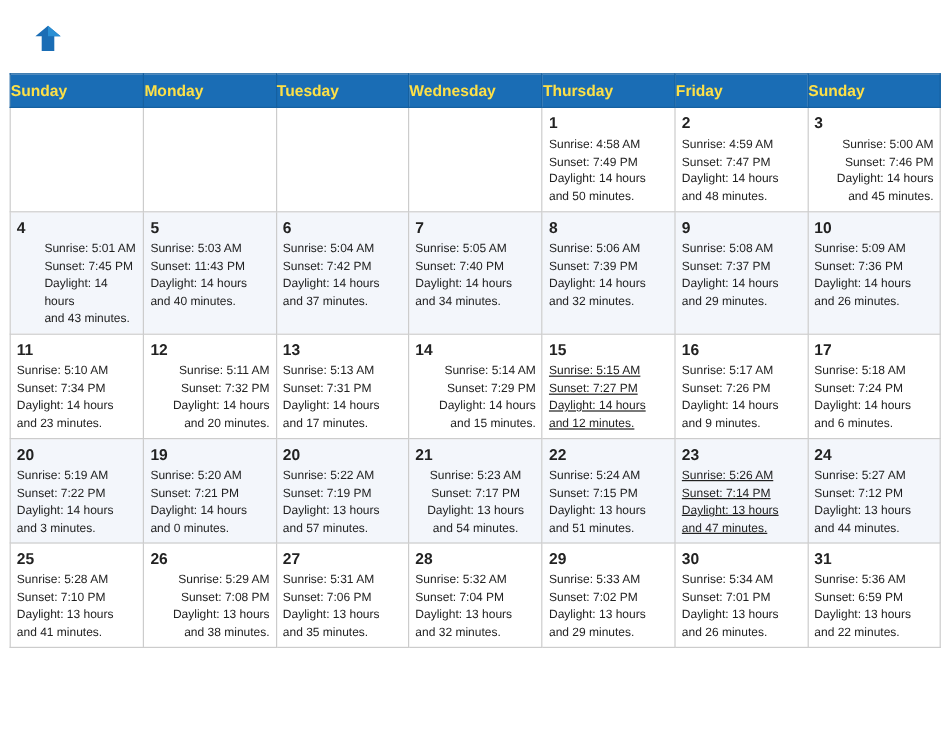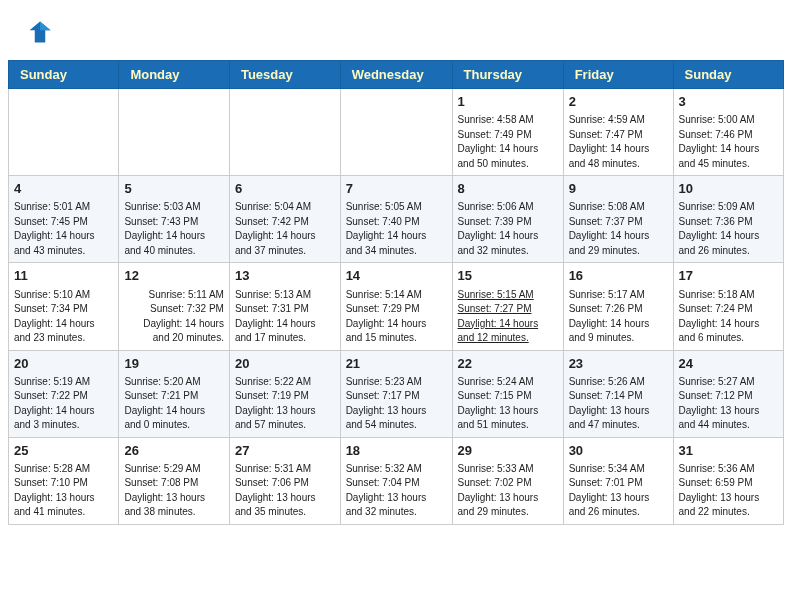--- a/index.html
+++ b/index.html
@@ -47,24 +47,24 @@
       margin-top: 2px;
     }
     .calendar {
       width: 100%;
       border-collapse: collapse;
       border: 1px solid #ccc;
       margin: 0;
     }
     .calendar th {
       background-color: #1a6db5;
-      color: #fef9c3;
+      color: #fde047;
       font-size: 13px;
       font-weight: bold;
-      padding: 6px 11px;
+      padding: 6px 0;
       text-align: left;
       border: 1px solid #1560a0;
     }
     .calendar td {
       vertical-align: top;
       border: 1px solid #ccc;
       padding: 4px 5px;
       width: 113px;
       min-height: 90px;
       background: #fff;
@@ -147,38 +147,38 @@
           </td>
           <td>
             <span class="day-number">2</span>
             <div class="day-info" style="white-space: pre-line;">Sunrise: 4:59 AM
 Sunset: 7:47 PM
 Daylight: 14 hours
 and 48 minutes.</div>
           </td>
           <td>
             <span class="day-number">3</span>
-            <div class="day-info" style="white-space: pre-line;">Sunrise: 5:00 AM
+            <div class="day-info" style="white-space: pre-line; text-align: right;">Sunrise: 5:00 AM
 Sunset: 7:46 PM
 Daylight: 14 hours
 and 45 minutes.</div>
           </td>
         </tr>
         <tr>
           <td>
             <span class="day-number">4</span>
-            <div class="day-info" style="white-space: pre-line;">Sunrise: 5:01 AM
+            <div class="day-info" style="white-space: pre-line; margin-left: 23px;">Sunrise: 5:01 AM
 Sunset: 7:45 PM
 Daylight: 14 hours
 and 43 minutes.</div>
           </td>
           <td>
             <span class="day-number">5</span>
             <div class="day-info" style="white-space: pre-line;">Sunrise: 5:03 AM
-Sunset: 7:43 PM
+Sunset: 11:43 PM
 Daylight: 14 hours
 and 40 minutes.</div>
           </td>
           <td>
             <span class="day-number">6</span>
             <div class="day-info" style="white-space: pre-line;">Sunrise: 5:04 AM
 Sunset: 7:42 PM
 Daylight: 14 hours
 and 37 minutes.</div>
           </td>
@@ -228,21 +228,21 @@
           </td>
           <td>
             <span class="day-number">13</span>
             <div class="day-info" style="white-space: pre-line;">Sunrise: 5:13 AM
 Sunset: 7:31 PM
 Daylight: 14 hours
 and 17 minutes.</div>
           </td>
           <td>
             <span class="day-number">14</span>
-            <div class="day-info" style="white-space: pre-line;">Sunrise: 5:14 AM
+            <div class="day-info" style="white-space: pre-line; text-align: right;">Sunrise: 5:14 AM
 Sunset: 7:29 PM
 Daylight: 14 hours
 and 15 minutes.</div>
           </td>
           <td>
             <span class="day-number">15</span>
             <div class="day-info" style="white-space: pre-line; text-decoration: underline;">Sunrise: 5:15 AM
 Sunset: 7:27 PM
 Daylight: 14 hours
 and 12 minutes.</div>
@@ -279,35 +279,35 @@
           </td>
           <td>
             <span class="day-number">20</span>
             <div class="day-info" style="white-space: pre-line;">Sunrise: 5:22 AM
 Sunset: 7:19 PM
 Daylight: 13 hours
 and 57 minutes.</div>
           </td>
           <td>
             <span class="day-number">21</span>
-            <div class="day-info" style="white-space: pre-line;">Sunrise: 5:23 AM
+            <div class="day-info" style="white-space: pre-line; text-align: center;">Sunrise: 5:23 AM
 Sunset: 7:17 PM
 Daylight: 13 hours
 and 54 minutes.</div>
           </td>
           <td>
             <span class="day-number">22</span>
             <div class="day-info" style="white-space: pre-line;">Sunrise: 5:24 AM
 Sunset: 7:15 PM
 Daylight: 13 hours
 and 51 minutes.</div>
           </td>
           <td>
             <span class="day-number">23</span>
-            <div class="day-info" style="white-space: pre-line;">Sunrise: 5:26 AM
+            <div class="day-info" style="white-space: pre-line; text-decoration: underline;">Sunrise: 5:26 AM
 Sunset: 7:14 PM
 Daylight: 13 hours
 and 47 minutes.</div>
           </td>
           <td>
             <span class="day-number">24</span>
             <div class="day-info" style="white-space: pre-line;">Sunrise: 5:27 AM
 Sunset: 7:12 PM
 Daylight: 13 hours
 and 44 minutes.</div>
@@ -316,34 +316,34 @@
         <tr>
           <td>
             <span class="day-number">25</span>
             <div class="day-info" style="white-space: pre-line;">Sunrise: 5:28 AM
 Sunset: 7:10 PM
 Daylight: 13 hours
 and 41 minutes.</div>
           </td>
           <td>
             <span class="day-number">26</span>
-            <div class="day-info" style="white-space: pre-line;">Sunrise: 5:29 AM
+            <div class="day-info" style="white-space: pre-line; text-align: right;">Sunrise: 5:29 AM
 Sunset: 7:08 PM
 Daylight: 13 hours
 and 38 minutes.</div>
           </td>
           <td>
             <span class="day-number">27</span>
             <div class="day-info" style="white-space: pre-line;">Sunrise: 5:31 AM
 Sunset: 7:06 PM
 Daylight: 13 hours
 and 35 minutes.</div>
           </td>
           <td>
-            <span class="day-number">18</span>
+            <span class="day-number">28</span>
             <div class="day-info" style="white-space: pre-line;">Sunrise: 5:32 AM
 Sunset: 7:04 PM
 Daylight: 13 hours
 and 32 minutes.</div>
           </td>
           <td>
             <span class="day-number">29</span>
             <div class="day-info" style="white-space: pre-line;">Sunrise: 5:33 AM
 Sunset: 7:02 PM
 Daylight: 13 hours

